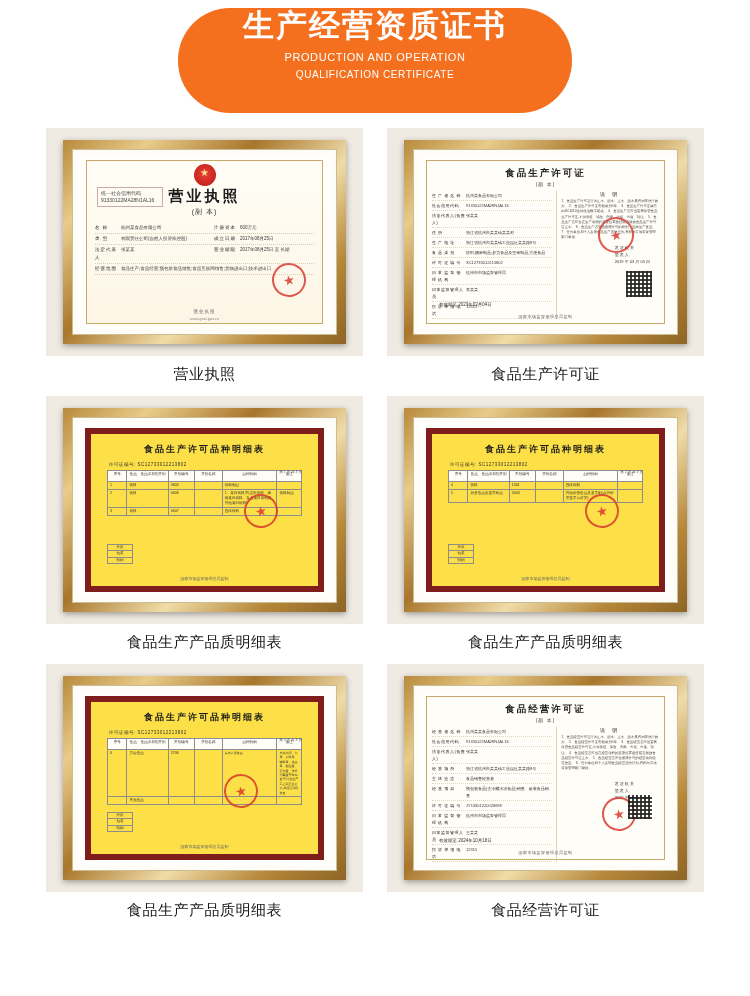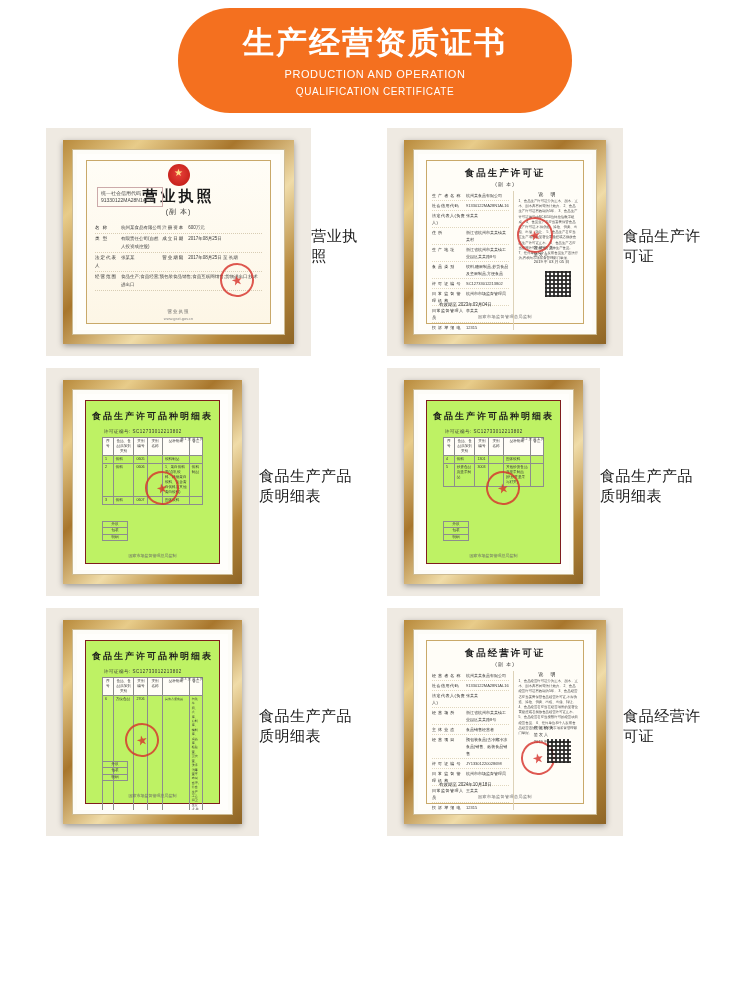--- a/index.html
+++ b/index.html
@@ -24,21 +24,20 @@
     position: absolute;
     left: 178px;
     top: 8px;
     width: 394px;
     height: 105px;
     background: #f4701f;
     border-radius: 52px;
     text-align: center;
     color: #ffffff;
     box-sizing: border-box;
-    padding-top: 17px;
   }
   .banner-cn {
     font-size: 31px;
     font-weight: bold;
     letter-spacing: 2px;
     line-height: 36px;
   }
   .banner-en1 {
     font-size: 11px;
     letter-spacing: 0.6px;
@@ -59,21 +58,21 @@
   }
   .row {
     display: flex;
     justify-content: center;
     gap: 24px;
     margin-bottom: 12px;
   }
   .cell {
     width: 317px;
     display: flex;
-    flex-direction: row;
+    flex-direction: column;
     align-items: center;
   }
   .caption {
     font-size: 15px;
     color: #1a1a1a;
     margin-top: 8px;
     line-height: 20px;
     letter-spacing: 0.5px;
   }
 
@@ -304,22 +303,22 @@
     font-size: 4px;
     color: #333;
     line-height: 7px;
     text-align: left;
   }
 
   
   .dt {
     position: absolute;
     left: 8px; top: 6px; right: 8px; bottom: 6px;
-    border: 1px solid #7f1d1d;
-    background: #bef264;
+    border: 6px solid #7f1d1d;
+    background: #fde047;
     box-sizing: border-box;
   }
   .dt-title {
     text-align: center;
     font-size: 9px;
     font-weight: bold;
     letter-spacing: 2px;
     color: #1b1b1b;
     margin-top: 9px;
     font-family: "Liberation Serif", serif;

